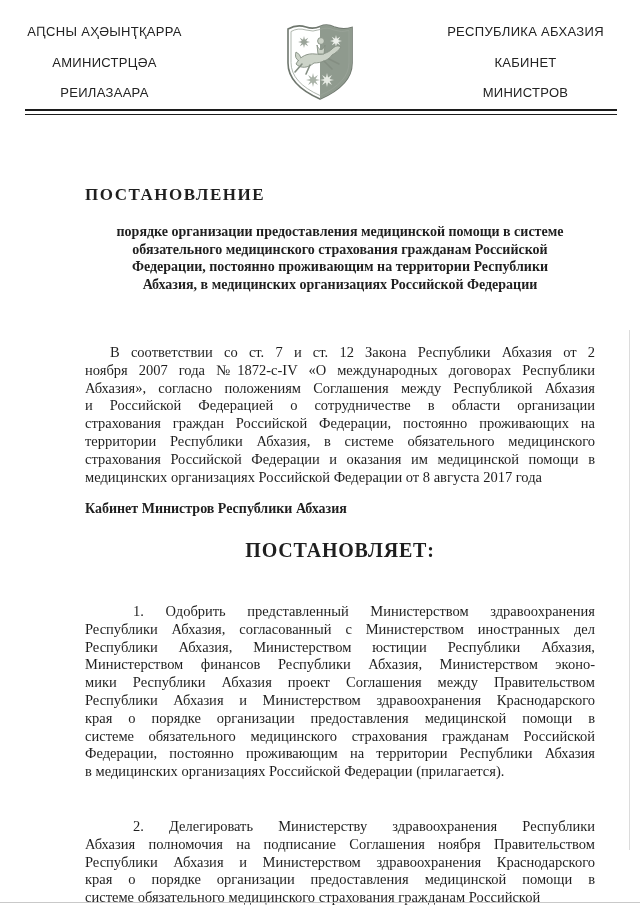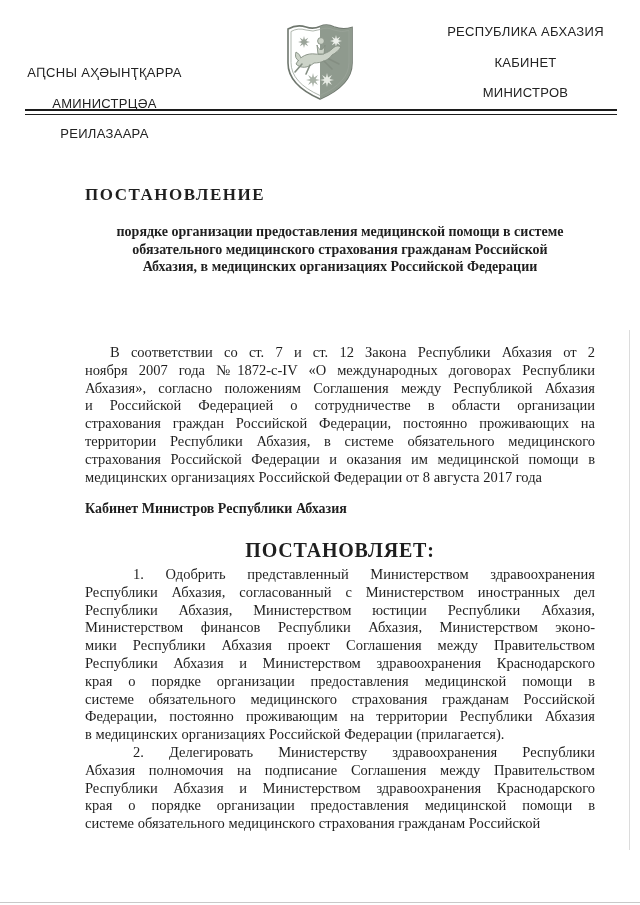--- a/index.html
+++ b/index.html
@@ -9,21 +9,21 @@
   }
   .page-edge-right{position:absolute;top:330px;left:629px;width:1px;height:520px;background:#dcdcdc;}
   .page-edge-bottom{position:absolute;left:0;top:902px;width:640px;height:1px;background:#c9c9c9;}
 
   
   .hdr-block{
     position:absolute;top:17px;text-align:center;
     font-family:"Liberation Sans", sans-serif;font-size:13px;font-weight:400;
     line-height:30.5px;color:#222;letter-spacing:0.3px;white-space:nowrap;
   }
-  .hdr-left{left:22px;width:165px;margin-top:41px;}
+  .hdr-left{left:22px;width:165px;}
   .hdr-right{left:443px;width:165px;}
   .emblem{position:absolute;left:283px;top:21px;width:74px;height:84px;}
 
   .double-rule{
     position:absolute;left:25px;top:109px;width:592px;height:3px;
     border-top:2.5px solid #1c1c1c;border-bottom:1px solid #1c1c1c;
   }
 
   
   .doc-title{
@@ -48,21 +48,21 @@
   }
   .items{
     position:absolute;left:85px;top:566px;width:510px;
     font-size:14.5px;line-height:17.8px;
   }
 
   .line{text-align:justify;text-align-last:justify;white-space:normal;}
   .line.last{text-align-last:left;}
   .centered-lines .line{text-align:center;text-align-last:center;}
   .preamble .line.first{padding-left:25px;}
-  .item .line.first{padding-left:48px;}
+  .item .line.first{padding-left:48px;margin-top:37px;}
 </style>
 </head>
 <body>
 
 <div class="hdr-block hdr-left centered-lines">
     <div class="line first">АԤСНЫ АҲӘЫНҬҚАРРА</div>
     <div class="line">АМИНИСТРЦӘА</div>
     <div class="line last">РЕИЛАЗААРА</div>
   </div>
 
@@ -102,20 +102,21 @@
     <div class="line last">МИНИСТРОВ</div>
   </div>
 
 <div class="double-rule"></div>
 
 <div class="doc-title">ПОСТАНОВЛЕНИЕ</div>
 
 <div class="subject centered-lines">
     <div class="line">порядке организации предоставления медицинской помощи в системе</div>
     <div class="line">обязательного медицинского страхования гражданам Российской</div>
+    <div class="line">Федерации, постоянно проживающим на территории Республики</div>
     <div class="line last">Абхазия, в медицинских организациях Российской Федерации</div>
   </div>
 
 <div class="preamble">
     <div class="line first">В соответствии со ст. 7 и ст. 12 Закона Республики Абхазия от 2</div>
     <div class="line">ноября 2007 года №1872-с-IV «О международных договорах Республики</div>
     <div class="line">Абхазия», согласно положениям Соглашения между Республикой Абхазия</div>
     <div class="line">и Российской Федерацией о сотрудничестве в области организации</div>
     <div class="line">страхования граждан Российской Федерации, постоянно проживающих на</div>
     <div class="line">территории Республики Абхазия, в системе обязательного медицинского</div>
@@ -135,21 +136,21 @@
       <div class="line">Министерством финансов Республики Абхазия, Министерством эконо-</div>
       <div class="line">мики Республики Абхазия проект Соглашения между Правительством</div>
       <div class="line">Республики Абхазия и Министерством здравоохранения Краснодарского</div>
       <div class="line">края о порядке организации предоставления медицинской помощи в</div>
       <div class="line">системе обязательного медицинского страхования гражданам Российской</div>
       <div class="line">Федерации, постоянно проживающим на территории Республики Абхазия</div>
       <div class="line last">в медицинских организациях Российской Федерации (прилагается).</div>
     </div>
   <div class="item">
       <div class="line first">2. Делегировать Министерству здравоохранения Республики</div>
-      <div class="line">Абхазия полномочия на подписание Соглашения между Правительством</div>
+      <div class="line">Абхазия полномочия на подписание Соглашения ноября Правительством</div>
       <div class="line">Республики Абхазия и Министерством здравоохранения Краснодарского</div>
       <div class="line">края о порядке организации предоставления медицинской помощи в</div>
       <div class="line last">системе обязательного медицинского страхования гражданам Российской</div>
     </div>
 </div>
 
 <div class="page-edge-right"></div>
 <div class="page-edge-bottom"></div>
 
 </body></html>

